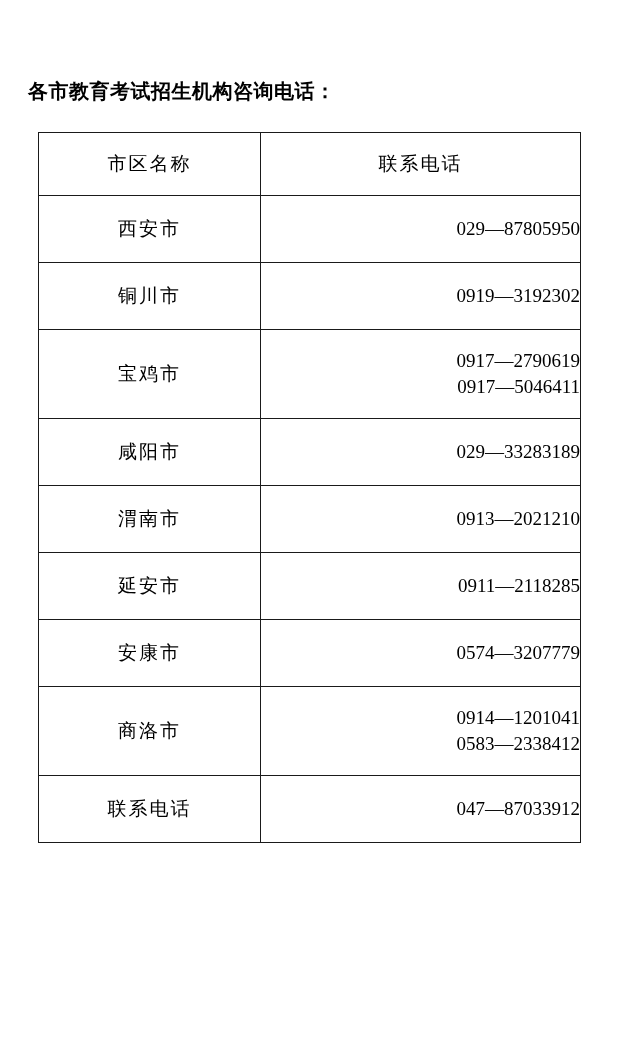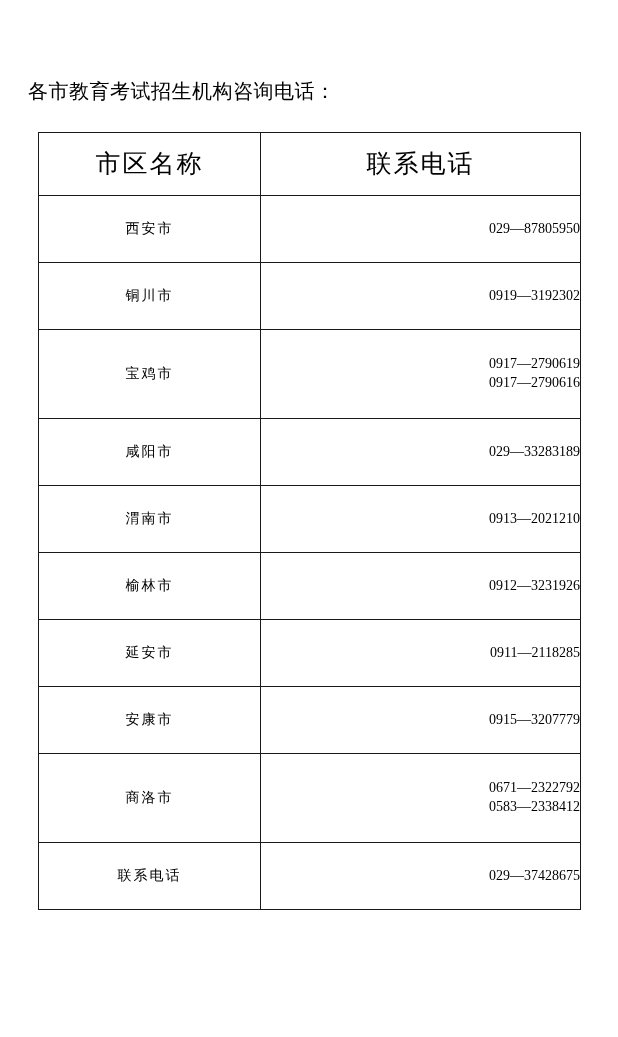--- a/index.html
+++ b/index.html
@@ -19,48 +19,48 @@
     width: 618px;
     height: 1037px;
     box-sizing: border-box;
     padding: 0;
   }
   .doc-title {
     position: absolute;
     left: 28px;
     top: 78px;
     font-size: 20px;
-    font-weight: normal;
+    font-weight: bold;
     letter-spacing: 0.5px;
     font-family: "Liberation Serif", "DejaVu Serif", serif;
     white-space: nowrap;
   }
   .phone-table {
     position: absolute;
     left: 38px;
     top: 132px;
     width: 542px;
     border-collapse: collapse;
     table-layout: fixed;
   }
   .phone-table td {
     border: 1.6px solid #1a1a1a;
     text-align: center;
     vertical-align: middle;
-    font-size: 14px;
+    font-size: 19px;
     font-family: "Liberation Serif", "DejaVu Serif", serif;
     line-height: 1.35;
     padding: 0;
   }
   .col-city { width: 222px; }
   .col-phone { width: 320px; }
 
   .row-head td {
     height: 62px;
-    font-size: 25px;
+    font-size: 19px;
   }
   .row-single td {
     height: 66px;
   }
   .row-double td {
     height: 88px;
   }
   .phone-line {
     display: block;
     white-space: nowrap;
@@ -112,21 +112,21 @@
           <span class="phone-line">0919—3192302</span>
         </td>
       </tr>
 
       <tr class="row-double">
         <td>
           <span class="city-text">宝鸡市</span>
         </td>
         <td>
           <span class="phone-line">0917—2790619</span>
-          <span class="phone-line">0917—2790616</span>
+          <span class="phone-line">0917—5046411</span>
         </td>
       </tr>
 
       <tr class="row-single">
         <td>
           <span class="city-text">咸阳市</span>
         </td>
         <td>
           <span class="phone-line">029—33283189</span>
         </td>
@@ -134,62 +134,54 @@
 
       <tr class="row-single">
         <td>
           <span class="city-text">渭南市</span>
         </td>
         <td>
           <span class="phone-line">0913—2021210</span>
         </td>
       </tr>
 
-      <tr class="row-single">
-        <td>
-          <span class="city-text">榆林市</span>
-        </td>
-        <td>
-          <span class="phone-line">0912—3231926</span>
-        </td>
-      </tr>
 
       <tr class="row-single">
         <td>
           <span class="city-text">延安市</span>
         </td>
         <td>
           <span class="phone-line">0911—2118285</span>
         </td>
       </tr>
 
 
       <tr class="row-single">
         <td>
           <span class="city-text">安康市</span>
         </td>
         <td>
-          <span class="phone-line">0915—3207779</span>
+          <span class="phone-line">0574—3207779</span>
         </td>
       </tr>
 
       <tr class="row-double">
         <td>
           <span class="city-text">商洛市</span>
         </td>
         <td>
-          <span class="phone-line">0671—2322792</span>
+          <span class="phone-line">0914—1201041</span>
           <span class="phone-line">0583—2338412</span>
         </td>
       </tr>
 
       <tr class="row-single">
         <td>
           <span class="city-text">联系电话</span>
         </td>
         <td>
-          <span class="phone-line">029—37428675</span>
+          <span class="phone-line">047—87033912</span>
         </td>
       </tr>
     </tbody>
   </table>
 
 </div>
 
 </body></html>

